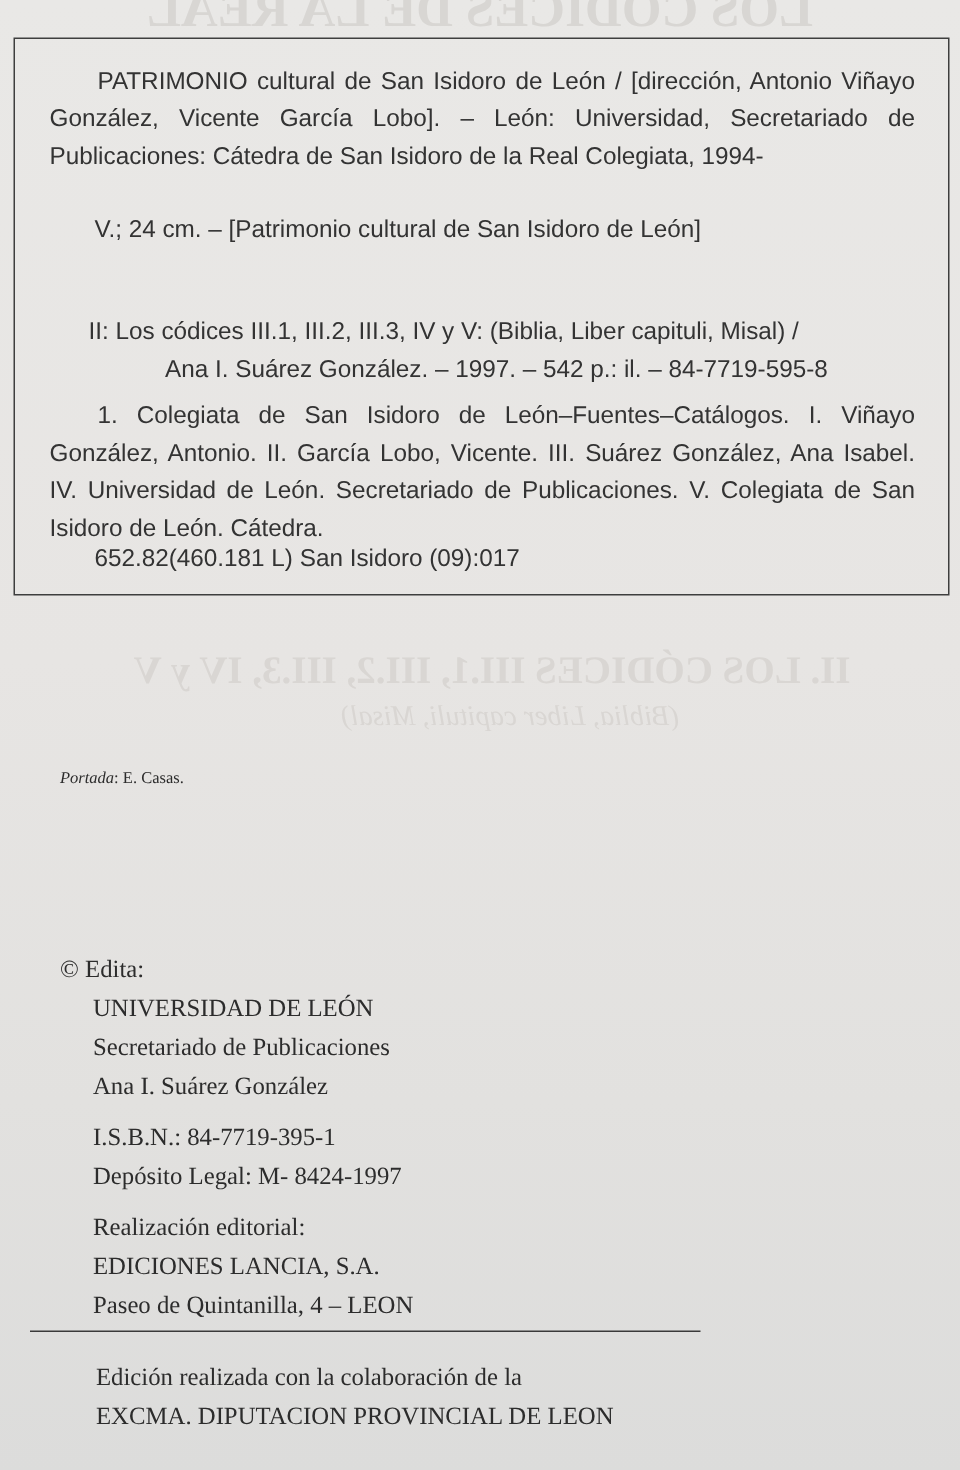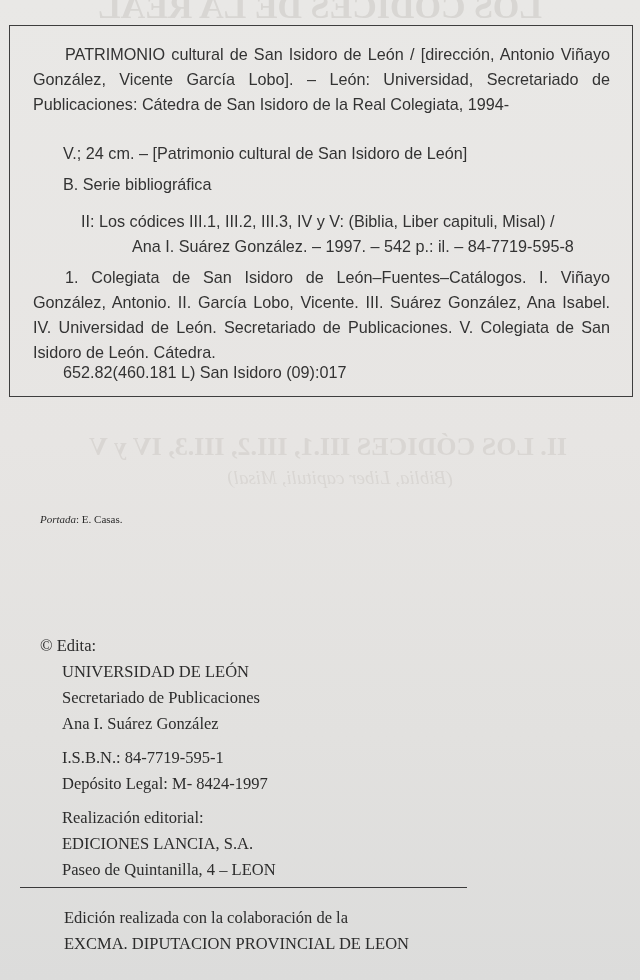--- a/index.html
+++ b/index.html
@@ -30,21 +30,21 @@
       font-family: "Liberation Sans", sans-serif;
       font-size: 16.2px; color: #333; text-decoration: underline;
     }
     .card p { margin: 0; position: absolute; }
     .para-main {
       left: 23px; right: 22px; top: 16px; line-height: 25px;
       text-align: justify; text-indent: 32px;
     }
     .line-desc { left: 53px; top: 118px; }
     .line-serie { left: 53px; top: 149px; }
-    .vol-block { left: 71px; right: 22px; top: 183px; line-height: 25px; }
+    .vol-block { left: 49px; right: 22px; top: 183px; line-height: 25px; }
     .vol-block .l2 { display: block; padding-left: 51px; }
     .para-subj {
       left: 23px; right: 22px; top: 239px; line-height: 25px;
       text-align: justify; text-indent: 32px;
     }
     .line-class { left: 53px; top: 337px; }
 
     
     .serif { font-family: "Liberation Serif", serif; color: #2c2c2c; position: absolute; margin: 0; white-space: nowrap; }
     .portada { left: 40px; top: 513px; font-size: 11px; }
@@ -67,38 +67,37 @@
 
 <div class="page">
 
   <div class="ghost top1">LOS CÓDICES DE LA REAL</div>
   <div class="ghost mid1">II. LOS CÓDICES III.1, III.2, III.3, IV y V</div>
   <div class="ghost mid2">(Biblia, Liber capituli, Misal)</div>
 
   <div class="card">
     <p class="para-main">PATRIMONIO cultural de San Isidoro de León / [dirección, Antonio Viñayo González, Vicente García Lobo]. – León: Universidad, Secretariado de Publicaciones: Cátedra de San Isidoro de la Real Colegiata, 1994-</p>
     <p class="line-desc">V.; 24 cm. – [Patrimonio cultural de San Isidoro de León]</p>
-    <p class="line-serie">B. Serie bibliográfica</p>
     <p class="vol-block">
       <span>II: Los códices III.1, III.2, III.3, IV y V: (Biblia, Liber capituli, Misal) /</span>
       <span class="l2">Ana I. Suárez González. – 1997. – 542 p.: il. – 84-7719-595-8</span>
     </p>
     <p class="para-subj">1. Colegiata de San Isidoro de León–Fuentes–Catálogos. I. Viñayo González, Antonio. II. García Lobo, Vicente. III. Suárez González, Ana Isabel. IV. Universidad de León. Secretariado de Publicaciones. V. Colegiata de San Isidoro de León. Cátedra.</p>
     <p class="line-class">652.82(460.181 L) San Isidoro (09):017</p>
   </div>
 
   <p class="serif portada"><em>Portada</em><span>: E. Casas.</span></p>
 
   <div class="serif edita-block">
     <span class="row"><span>©</span> <span>Edita:</span></span>
     <span class="row ind">UNIVERSIDAD DE LEÓN</span>
     <span class="row ind">Secretariado de Publicaciones</span>
     <span class="row ind">Ana I. Suárez González</span>
     <span class="gap"></span>
-    <span class="row ind">I.S.B.N.: 84-7719-595-1</span>
+    <span class="row ind">I.S.B.N.: 84-7719-395-1</span>
     <span class="row ind">Depósito Legal: M- 8424-1997</span>
     <span class="gap"></span>
     <span class="row ind">Realización editorial:</span>
     <span class="row ind">EDICIONES LANCIA, S.A.</span>
     <span class="row ind">Paseo de Quintanilla, 4 – LEON</span>
   </div>
 
   <div class="separator"></div>
 
   <div class="serif colab">

